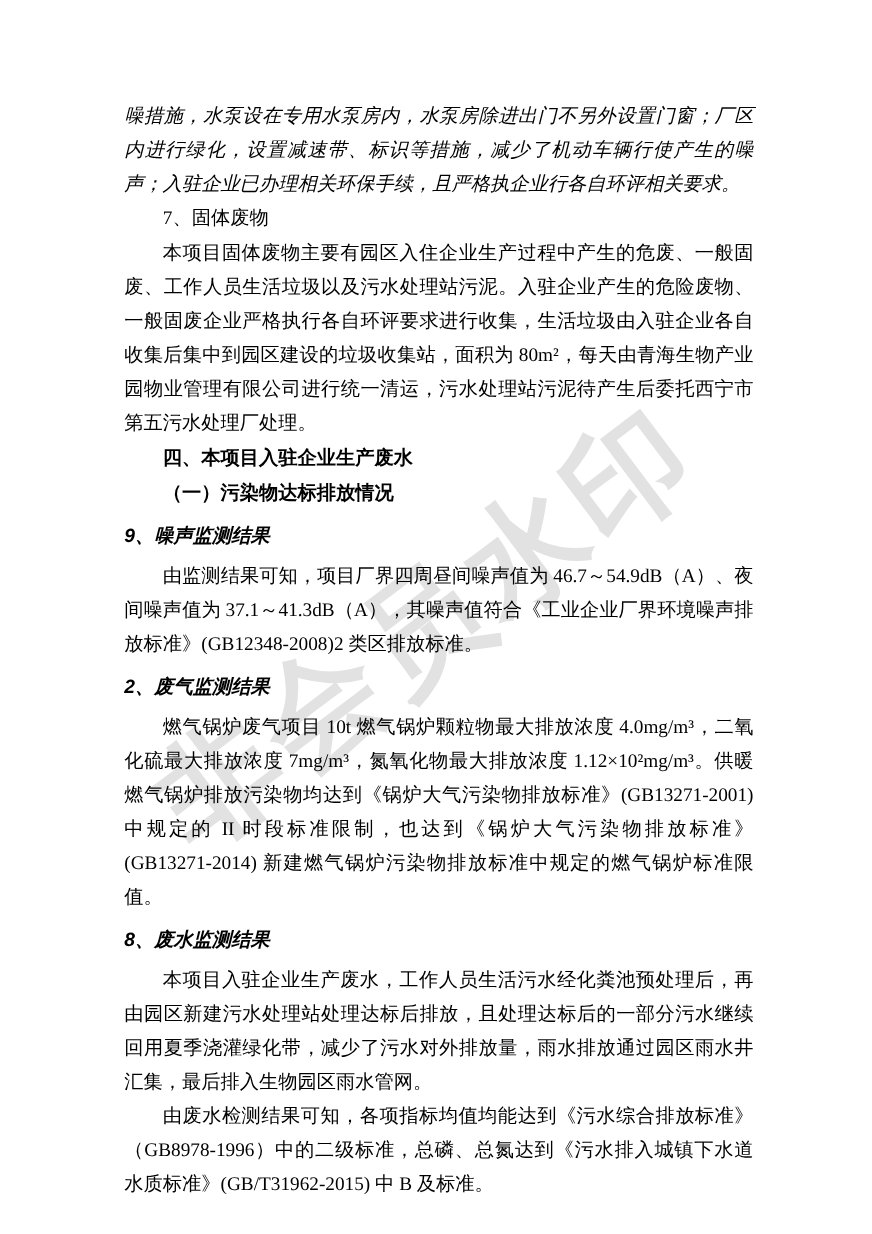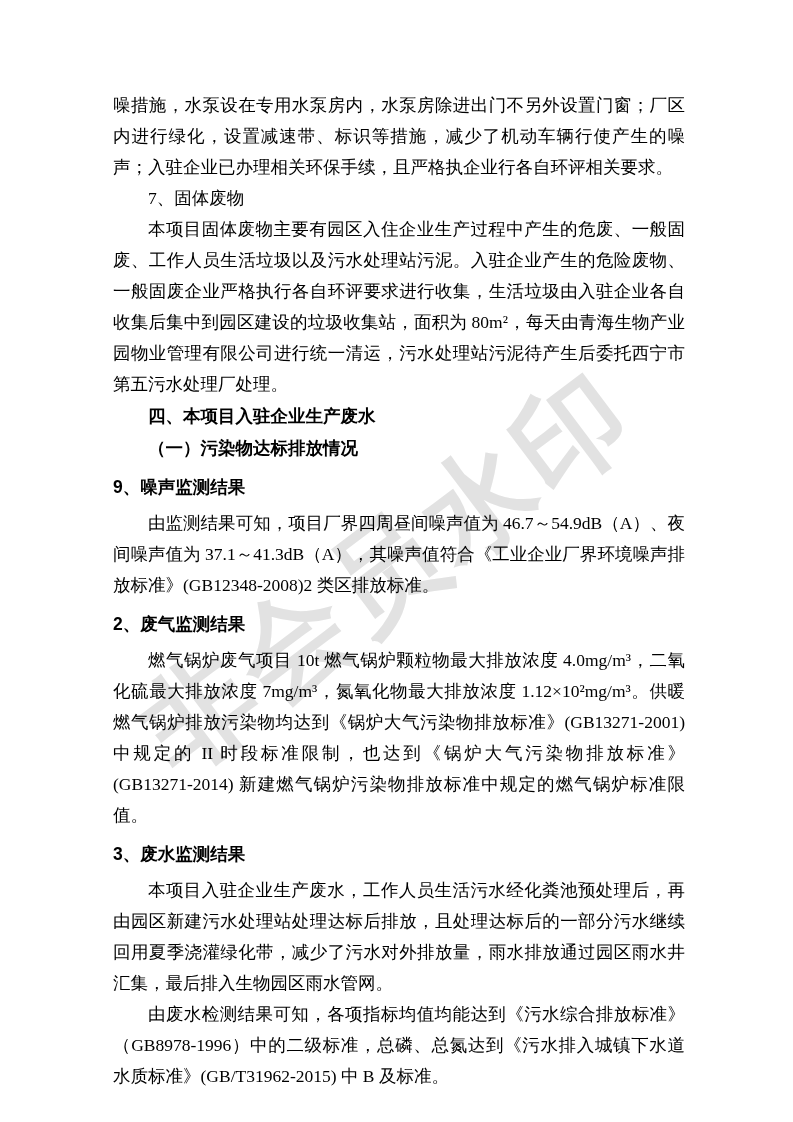--- a/index.html
+++ b/index.html
@@ -44,21 +44,21 @@
     line-height: 31px;
     text-align: justify;
   }
   .content p, .content h3, .content h4 {
     margin: 0;
     padding: 0;
     font-size: 17.5px;
     line-height: 31px;
   }
   .indent { text-indent: 2em; }
-  .no-indent { text-indent: 0; }
+  .no-indent { text-indent: 0; font-style: italic; }
   .hei {
     font-family: "Liberation Sans", "DejaVu Sans", sans-serif;
     font-weight: bold;
   }
   .num-head {
     margin-top: 8px !important;
     margin-bottom: 5px !important;
   }
   .sec-head {
     margin-top: 1px !important;
@@ -85,20 +85,20 @@
     <h3 class="hei indent sec-head">（一）污染物达标排放情况</h3>
 
     <h4 class="hei no-indent num-head">9、噪声监测结果</h4>
 
     <p class="indent">由监测结果可知，项目厂界四周昼间噪声值为 46.7～54.9dB（A）、夜间噪声值为 37.1～41.3dB（A），其噪声值符合《工业企业厂界环境噪声排放标准》(GB12348-2008)2 类区排放标准。</p>
 
     <h4 class="hei no-indent num-head">2、废气监测结果</h4>
 
     <p class="indent">燃气锅炉废气项目 10t 燃气锅炉颗粒物最大排放浓度 4.0mg/m³，二氧化硫最大排放浓度 7mg/m³，氮氧化物最大排放浓度 1.12×10²mg/m³。供暖燃气锅炉排放污染物均达到《锅炉大气污染物排放标准》(GB13271-2001) 中规定的 II 时段标准限制，也达到《锅炉大气污染物排放标准》(GB13271-2014) 新建燃气锅炉污染物排放标准中规定的燃气锅炉标准限值。</p>
 
-    <h4 class="hei no-indent num-head">3、废水监测结果</h4>
+    <h4 class="hei no-indent num-head">8、废水监测结果</h4>
 
     <p class="indent">本项目入驻企业生产废水，工作人员生活污水经化粪池预处理后，再由园区新建污水处理站处理达标后排放，且处理达标后的一部分污水继续回用夏季浇灌绿化带，减少了污水对外排放量，雨水排放通过园区雨水井汇集，最后排入生物园区雨水管网。</p>
 
     <p class="indent">由废水检测结果可知，各项指标均值均能达到《污水综合排放标准》（GB8978-1996）中的二级标准，总磷、总氮达到《污水排入城镇下水道水质标准》(GB/T31962-2015) 中 B 及标准。</p>
 
   </div>
 </div>
 
 </body></html>

